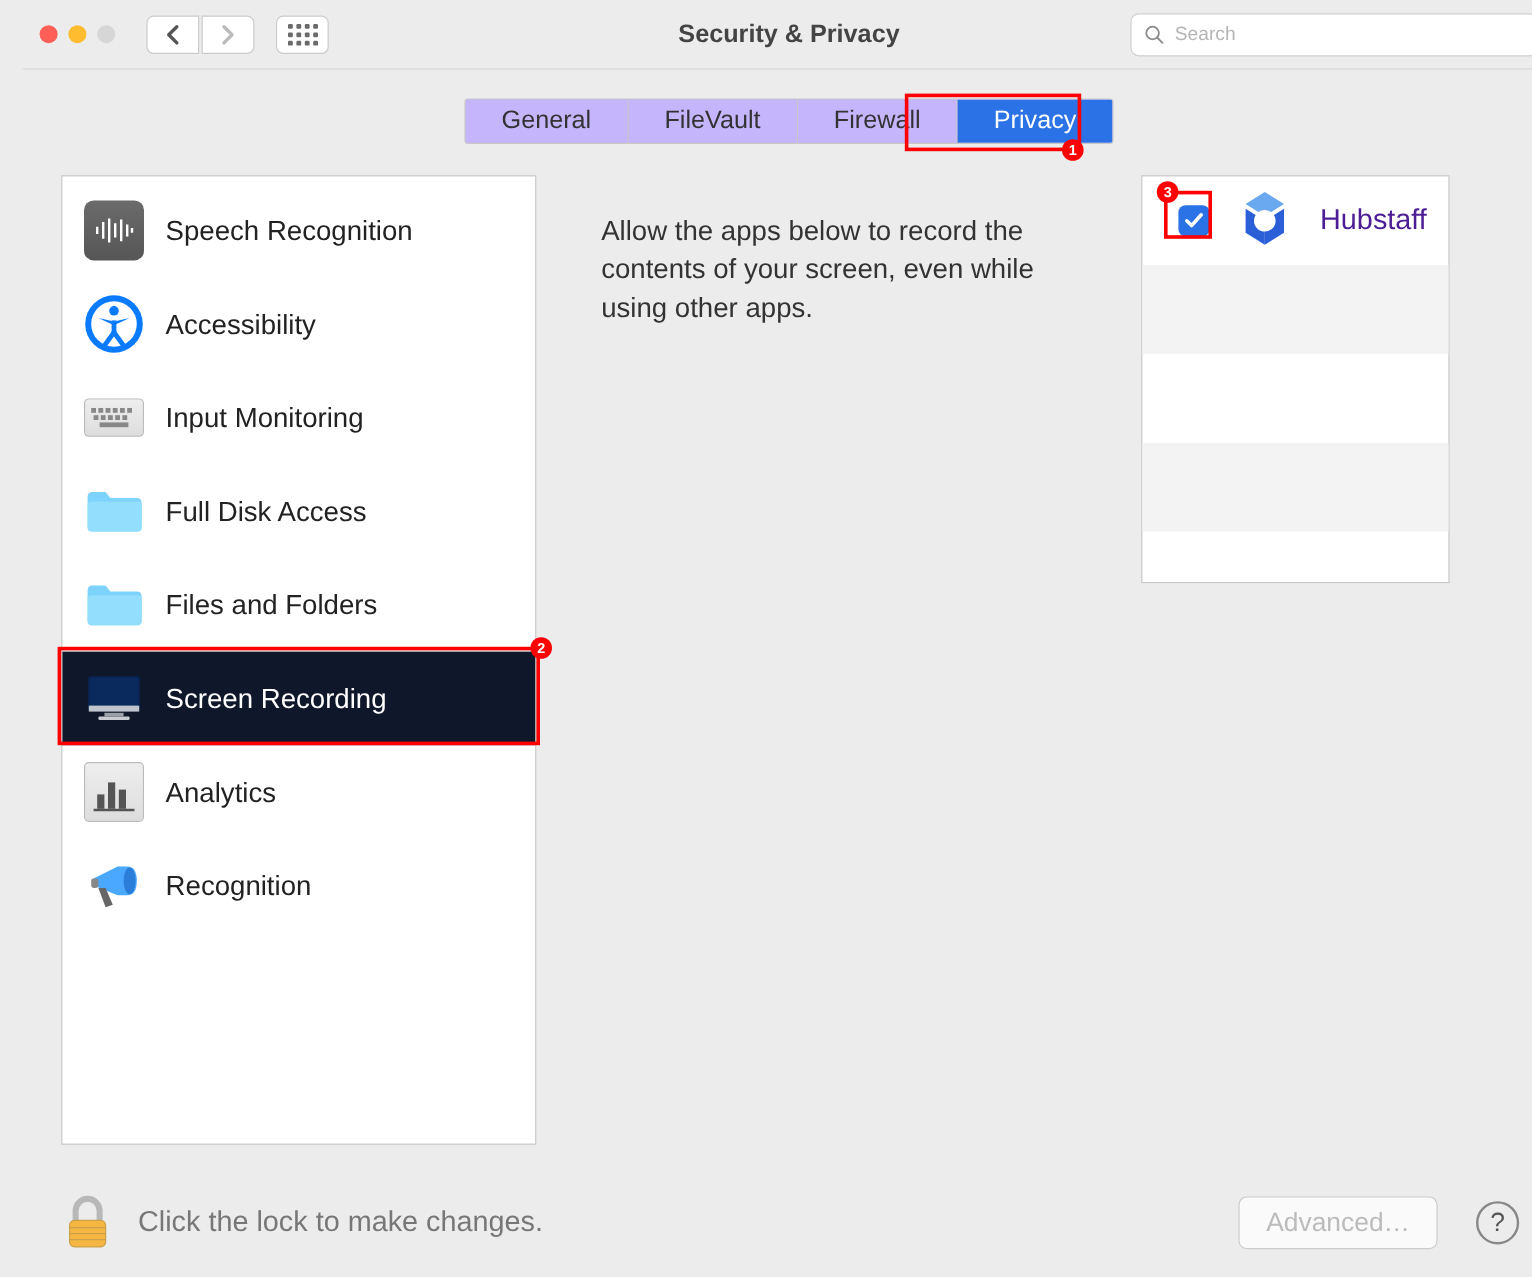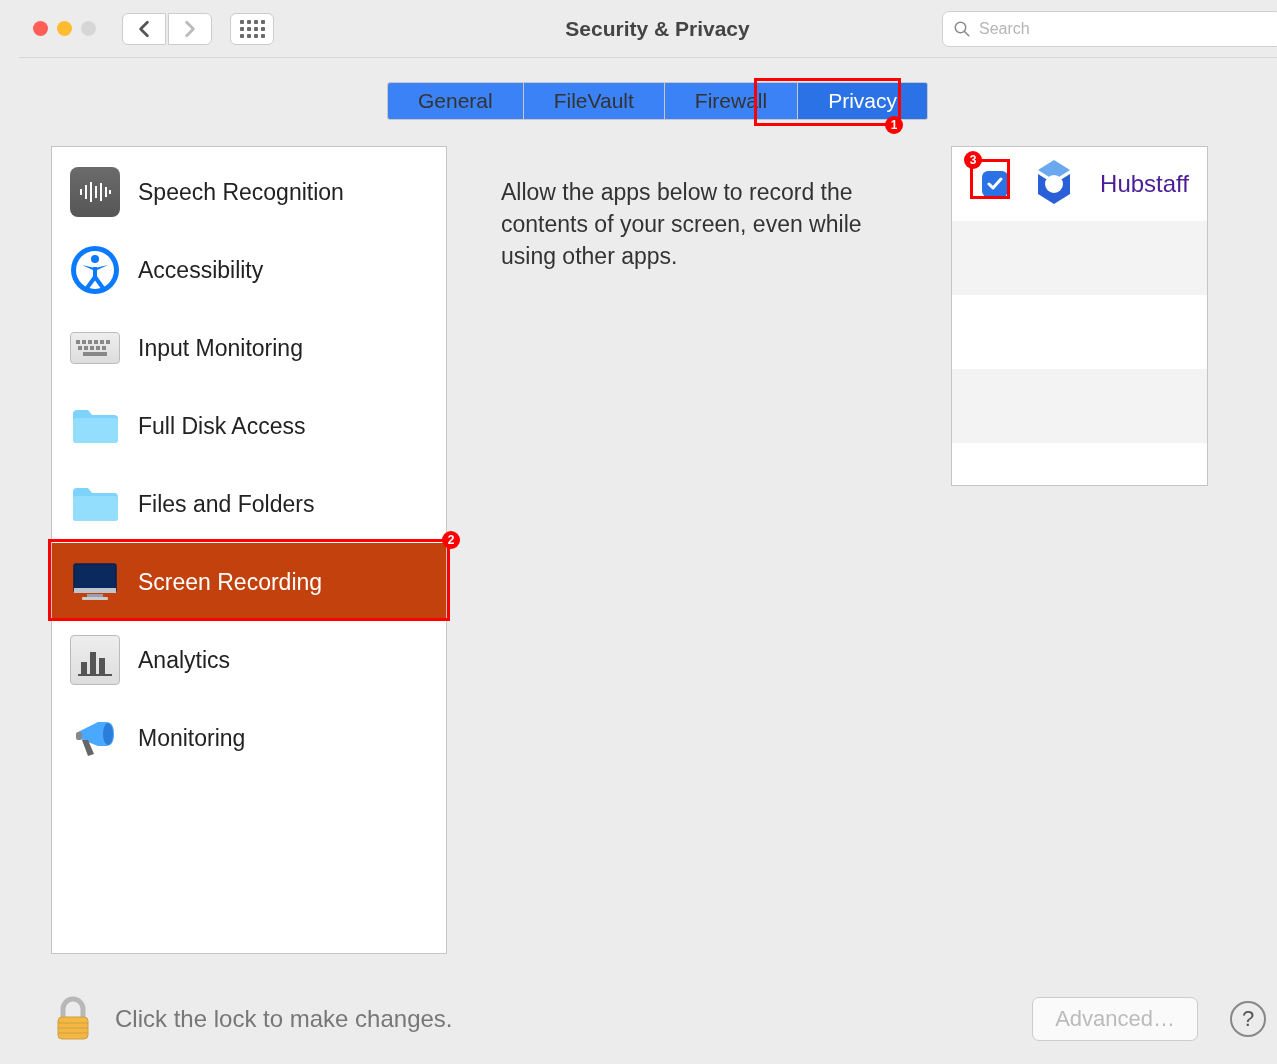--- a/index.html
+++ b/index.html
@@ -62,21 +62,21 @@
     .search svg { width:18px; height:18px; color:#8a8a8a; }
     .search input { border:none; outline:none; font-size:16px; color:#444; flex:1; background:transparent; }
     .search input::placeholder { color:#b5b5b5; }
 
     .tabs-row {
       display:flex; justify-content:center; padding: 24px 0 6px;
       position:relative;
     }
     .tabs {
       display:flex; border:1px solid #c8c8c8; border-radius:3px; overflow:hidden;
-      background:#3b82f6;
+      background:#c4b5fd;
     }
     .tab {
       padding: 6px 30px; font-size:21px; color:#333; border-right:1px solid #c8c8c8;
     }
     .tab:last-child { border-right:none; }
     .tab.active { background:#2a72e5; color:#fff; }
     .annot {
       position:absolute; border:3px solid #ff0000; pointer-events:none;
     }
     .annot-badge {
@@ -91,21 +91,21 @@
     }
     .sidebar {
       width: 396px; background:#fff; border:1px solid #c5c5c5;
       display:flex; flex-direction:column; padding:6px 0;
       position:relative;
     }
     .side-item {
       display:flex; align-items:center; gap:18px;
       padding: 14px 18px; font-size:23px; color:#222;
     }
-    .side-item.selected { background:#c2410c; color:#fff; }
+    .side-item.selected { background:#0f172a; color:#fff; }
     .side-icon {
       width:50px; height:50px; border-radius:8px; flex-shrink:0;
       display:flex; align-items:center; justify-content:center;
     }
     .icon-speech { background:linear-gradient(#6b6b6b,#565656); }
     .icon-access { background:transparent; }
     .icon-keyboard { background:linear-gradient(#eee,#ddd); border:1px solid #bbb; border-radius:4px; }
     .icon-folder { background:transparent; }
     .icon-monitor { background:transparent; }
     .icon-gear { background:transparent; }
@@ -317,21 +317,21 @@
 
       <div class="side-item">
         <div class="side-icon icon-mega">
           <svg width="50" height="44" viewBox="0 0 50 44">
               <path d="M8 16 L28 6 L36 6 Q44 6 44 18 Q44 30 36 30 L28 30 L8 22 Z" fill="#4aa8ff"></path>
               <ellipse cx="38" cy="18" rx="5" ry="11" fill="#2a7dd8"></ellipse>
               <rect x="6" y="16" width="6" height="8" rx="2" fill="#888"></rect>
               <path d="M12 24 L18 40 L24 38 L18 24 Z" fill="#666"></path>
             </svg>
         </div>
-        <span>Monitoring</span>
+        <span>Recognition</span>
       </div>
 
       <div class="annot" style="left:-4px; top:392px; width:402px; height:82px;"></div>
       <div class="annot-badge" style="left:390px; top:384px;">2</div>
     </div>
 
     <div class="main-panel">
       <div class="desc">Allow the apps below to record the contents of your screen, even while using other apps.</div>
 
       <div class="app-list">

